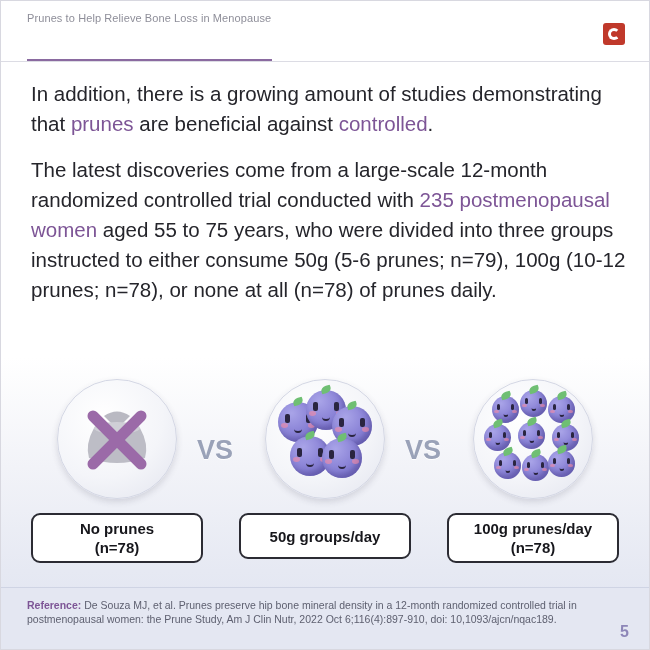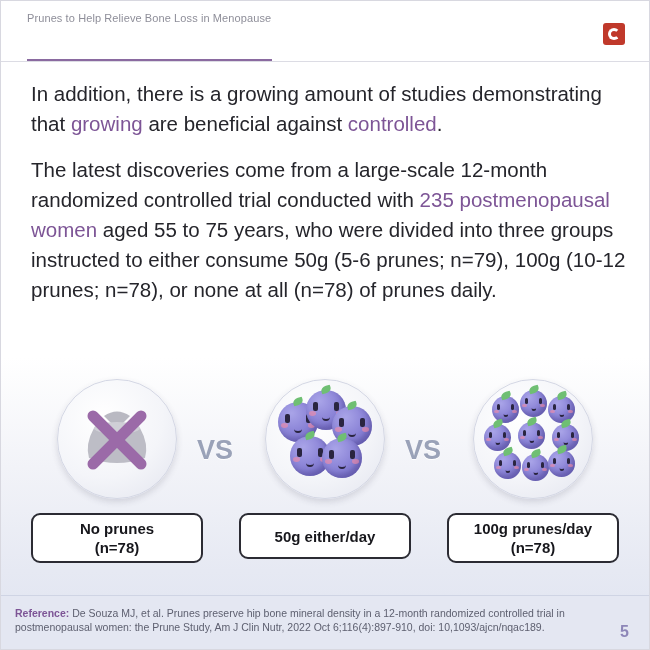--- a/index.html
+++ b/index.html
@@ -223,25 +223,25 @@
     width: 20%;
     height: 16%;
     border-bottom: 2px solid #2a2540;
     border-radius: 0 0 60% 60%;
   }
 
   
   .footer {
     position: absolute;
     left: 0; right: 0; bottom: 0;
-    height: 54px;
+    height: 62px;
     background: #e4e7f2;
     border-top: 1px solid #cfd4e4;
     box-sizing: border-box;
-    padding: 10px 26px 0 14px;
+    padding: 10px 26px 0 26px;
   }
   .ref-text {
     font-size: 10.5px;
     line-height: 14px;
     color: #5e6070;
     max-width: 560px;
   }
   .ref-label {
     color: #7d5596;
     font-weight: bold;
@@ -265,21 +265,21 @@
   </div>
   <div class="header-rule"></div>
   <div class="header-rule-thin"></div>
 
   <div class="logo">
     <span class="logo-mark"></span>
   </div>
 
   <div class="body-copy">
     <p>
-      <span>In addition, there is a growing amount of studies demonstrating that </span><span class="hl">growing</span><span> are beneficial against </span><span class="hl">controlled</span><span>.</span>
+      <span>In addition, there is a growing amount of studies demonstrating that </span><span class="hl">prunes</span><span> are beneficial against </span><span class="hl">controlled</span><span>.</span>
     </p>
     <p>
       <span>The latest discoveries come from a large-scale 12-month randomized controlled trial conducted with </span><span class="hl">235 postmenopausal women</span><span> aged 55 to 75 years, who were divided into three groups instructed to either consume 50g (5-6 prunes; n=79), 100g (10-12 prunes; n=78), or none at all (n=78) of prunes daily.</span>
     </p>
   </div>
 
   <div class="compare">
 
     <div class="group g1">
       <div class="dish">
@@ -334,21 +334,21 @@
         <div class="plum" style="width:40px;height:40px;left:56px;top:58px;">
           <span class="eye l"></span>
             <span class="eye r"></span>
             <span class="cheek l"></span>
             <span class="cheek r"></span>
             <span class="mouth"></span>
         </div>
       </div>
       <div class="label-box">
         <div>
-          <div>50g either/day</div>
+          <div>50g groups/day</div>
         </div>
       </div>
     </div>
 
     <div class="vs vs2">VS</div>
 
     <div class="group g3">
       <div class="dish">
         <div class="plum" style="width:27px;height:27px;left:18px;top:16px;">
           <span class="eye l"></span>

